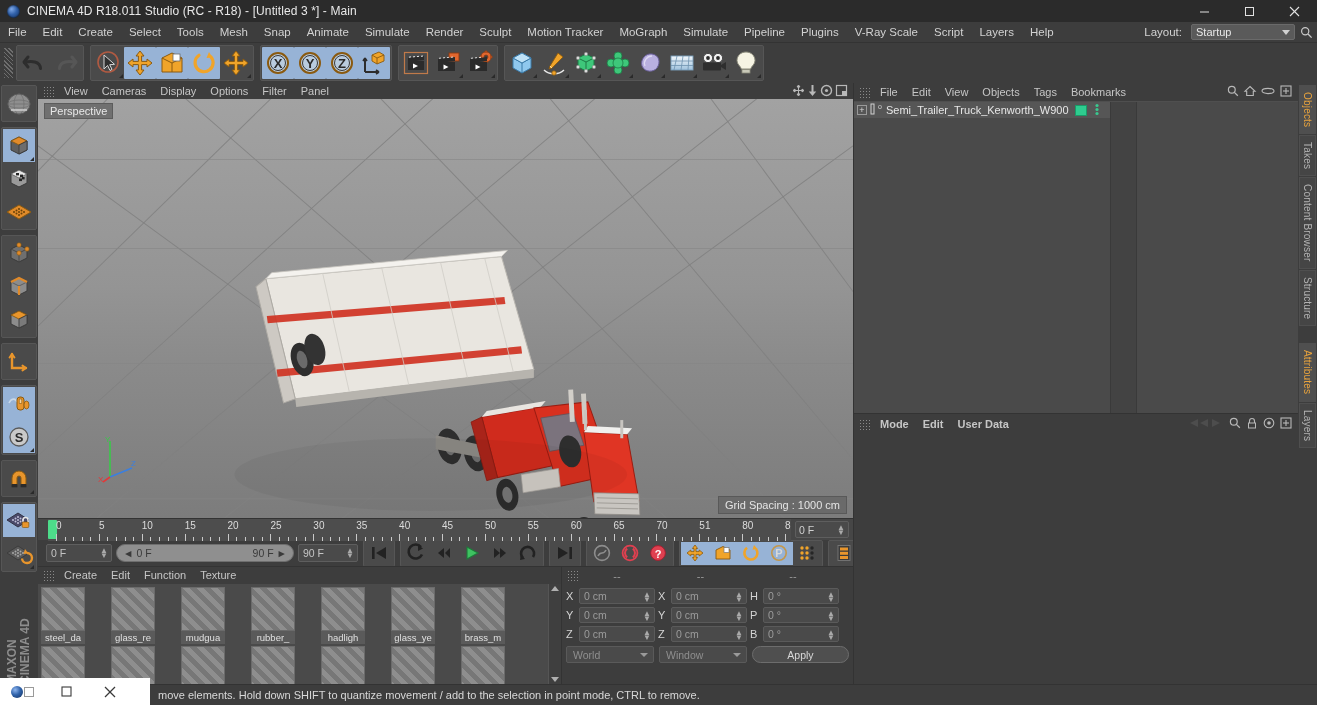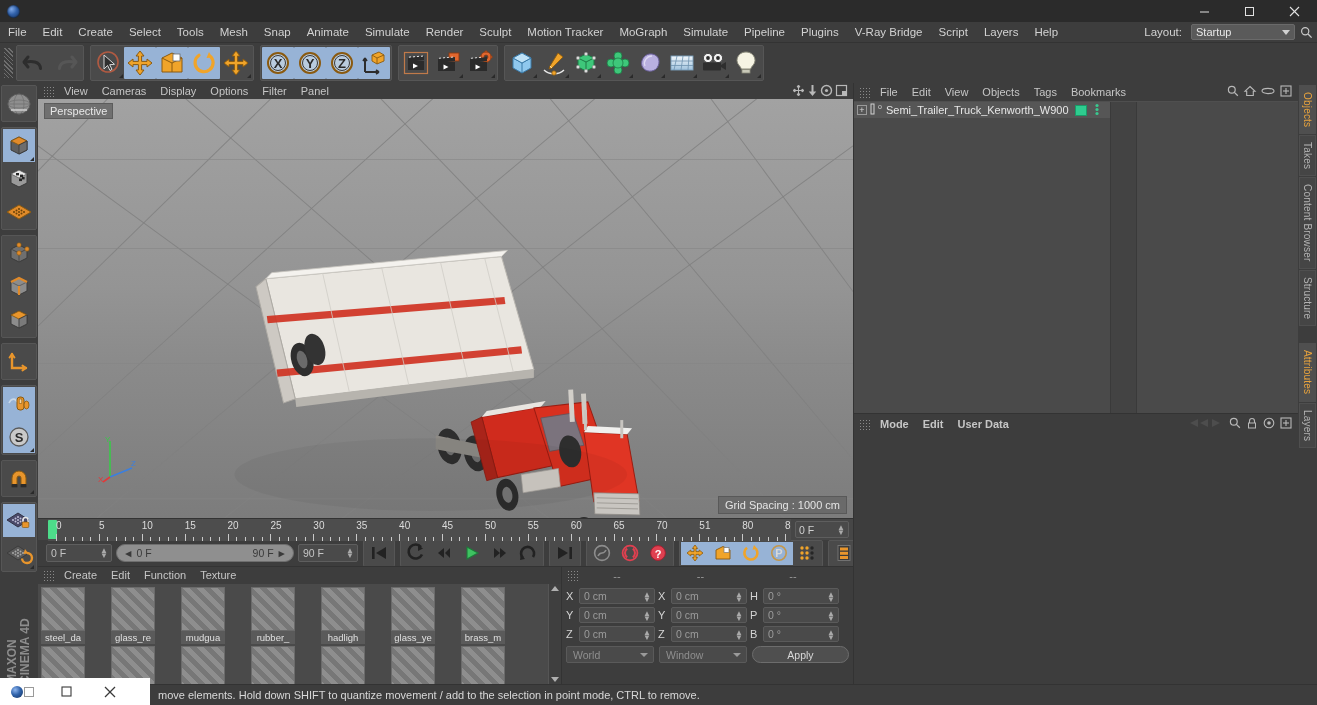--- a/index.html
+++ b/index.html
@@ -160,20 +160,21 @@
      background:radial-gradient(circle at 35% 32%, #8fb6ef 0%, #3063ab 45%, #14305c 100%);}
   svg{ overflow:visible; }
 </style>
 </head>
 <body>
 
 <div class="app">
 
   <div class="titlebar">
     <div class="c4d-logo"></div>
+    <div class="ttl">CINEMA 4D R18.011 Studio (RC - R18) - [Untitled 3 *] - Main</div>
     <div class="spacer"></div>
     <div class="wbtn">
       <svg width="11" height="11" viewBox="0 0 11 11">
           <line x1="1" y1="6" x2="10" y2="6" stroke="#e2e2e2" stroke-width="1"></line>
         </svg>
     </div>
     <div class="wbtn">
       <svg width="11" height="11" viewBox="0 0 11 11">
           <rect x="1.5" y="1.5" width="8" height="8" fill="none" stroke="#e2e2e2" stroke-width="1"></rect>
         </svg>
@@ -197,21 +198,21 @@
         <div class="mi">Snap</div>
         <div class="mi">Animate</div>
         <div class="mi">Simulate</div>
         <div class="mi">Render</div>
         <div class="mi">Sculpt</div>
         <div class="mi">Motion Tracker</div>
         <div class="mi">MoGraph</div>
         <div class="mi">Simulate</div>
         <div class="mi">Pipeline</div>
         <div class="mi">Plugins</div>
-        <div class="mi">V-Ray Bridge</div>
+        <div class="mi">V-Ray Scale</div>
         <div class="mi">Script</div>
         <div class="mi">Layers</div>
         <div class="mi">Help</div>
       </div>
     <div class="spacer"></div>
     <div class="layout-label">Layout:</div>
     <div class="layout-sel">
       <span>Startup</span>
       <span class="arw"></span>
     </div>

